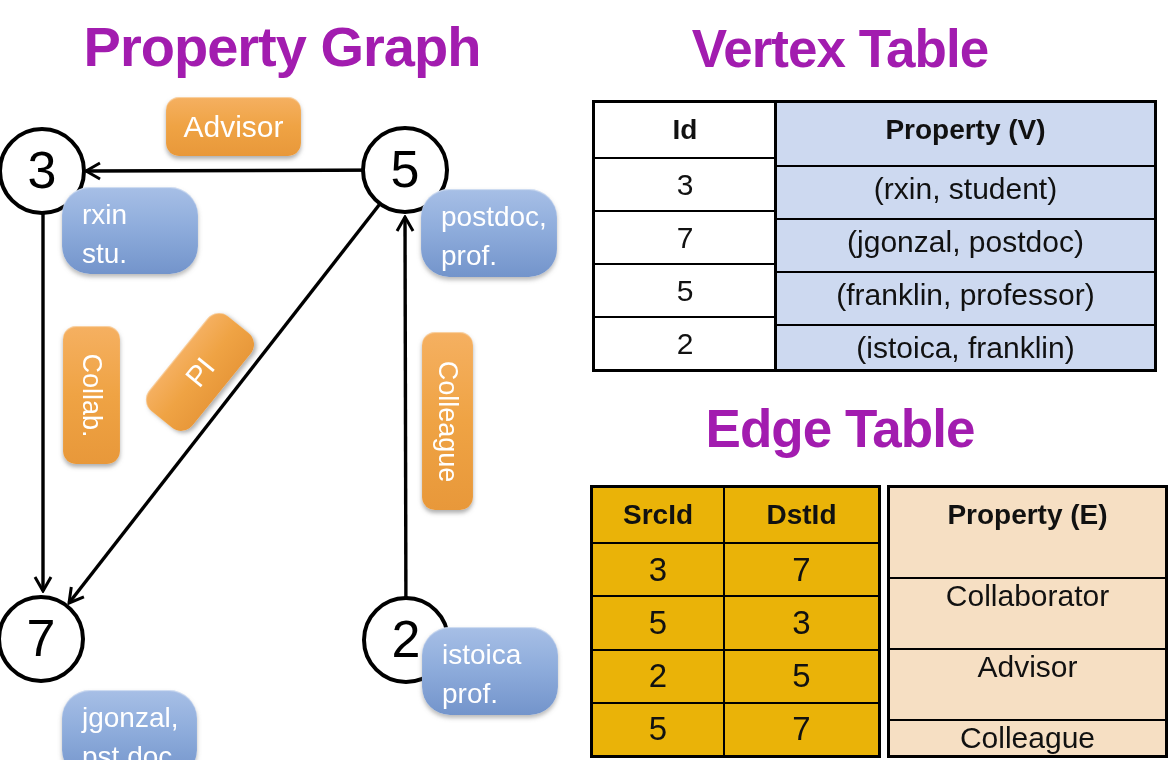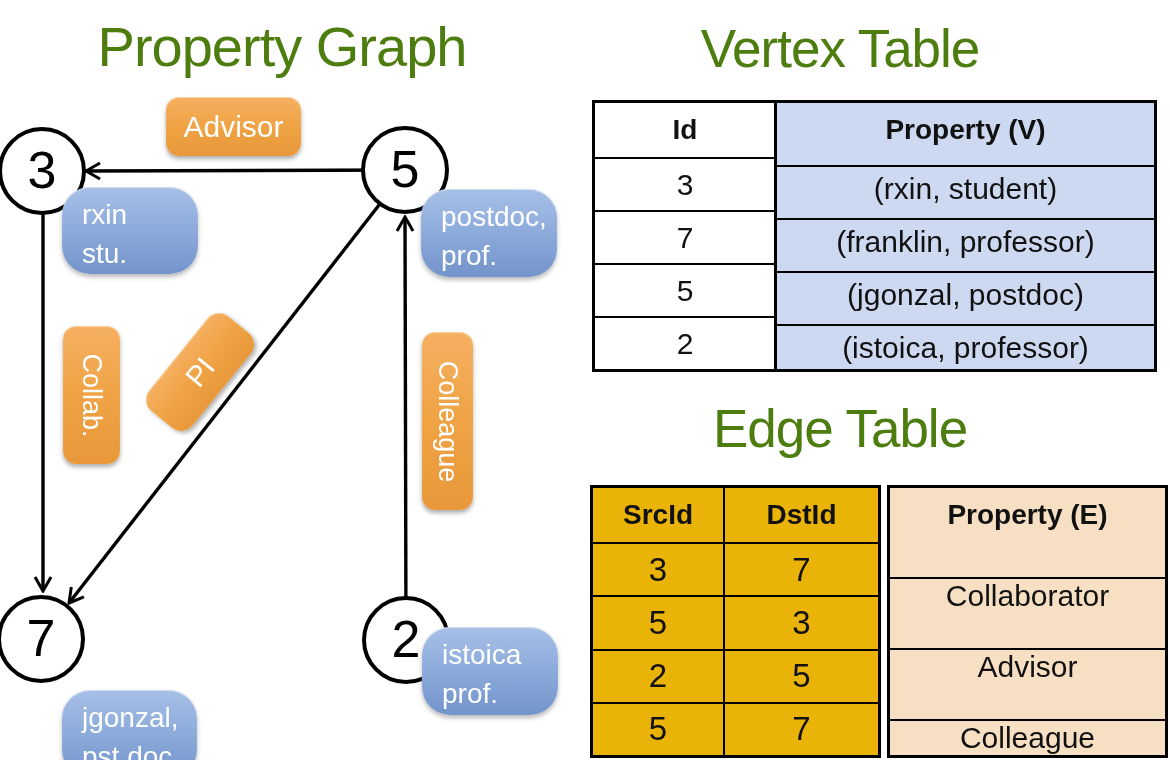--- a/index.html
+++ b/index.html
@@ -6,22 +6,22 @@
     --orange-top:#F5B061; --orange-mid:#EFA344; --orange-bottom:#E8983A;
     --blue-top:#A7BFE6; --blue-mid:#8FADDC; --blue-bottom:#7394CB;
     --vertex-fill:#CDD9F0; --edge-fill:#F6DFC3; --ink:#000000;
   }
   html,body{margin:0;padding:0;background:#ffffff;}
   .canvas{
     position:relative;width:1170px;height:760px;background:#ffffff;overflow:hidden;
     font-family:"Liberation Sans",sans-serif;color:#111;
   }
   .title{
-    position:absolute;text-align:center;color:#4d7c0f;
-    font-weight:400;letter-spacing:-1px;white-space:nowrap;
+    position:absolute;text-align:center;color:#a21caf;
+    font-weight:700;letter-spacing:-1px;white-space:nowrap;
   }
   #graph-title{left:27px;top:14px;width:510px;font-size:56px;}
   #vertex-title{left:585px;top:18px;width:510px;font-size:53px;}
   #edge-title{left:585px;top:398px;width:510px;font-size:53px;}
 
   
   #edge-svg{position:absolute;left:0;top:0;z-index:1;}
   .vertex-circle{
     position:absolute;z-index:2;width:88px;height:88px;border:4px solid #000;
     border-radius:50%;background:#fff;box-sizing:border-box;
@@ -142,23 +142,23 @@
   <div class="tbl" id="vt-id">
     <div class="trow thead">Id</div>
     <div class="trow num">3</div>
     <div class="trow num">7</div>
     <div class="trow num">5</div>
     <div class="trow num">2</div>
   </div>
   <div class="tbl" id="vt-prop">
     <div class="trow thead">Property (V)</div>
     <div class="trow">(rxin, student)</div>
+    <div class="trow">(jgonzal, postdoc)</div>
     <div class="trow">(franklin, professor)</div>
-    <div class="trow">(jgonzal, postdoc)</div>
-    <div class="trow">(istoica, professor)</div>
+    <div class="trow">(istoica, franklin)</div>
   </div>
 
   <div id="et-ids">
     <div class="col col-src">
       <div class="trow thead">SrcId</div>
       <div class="trow num">3</div>
       <div class="trow num">5</div>
       <div class="trow num">2</div>
       <div class="trow num">5</div>
     </div>

